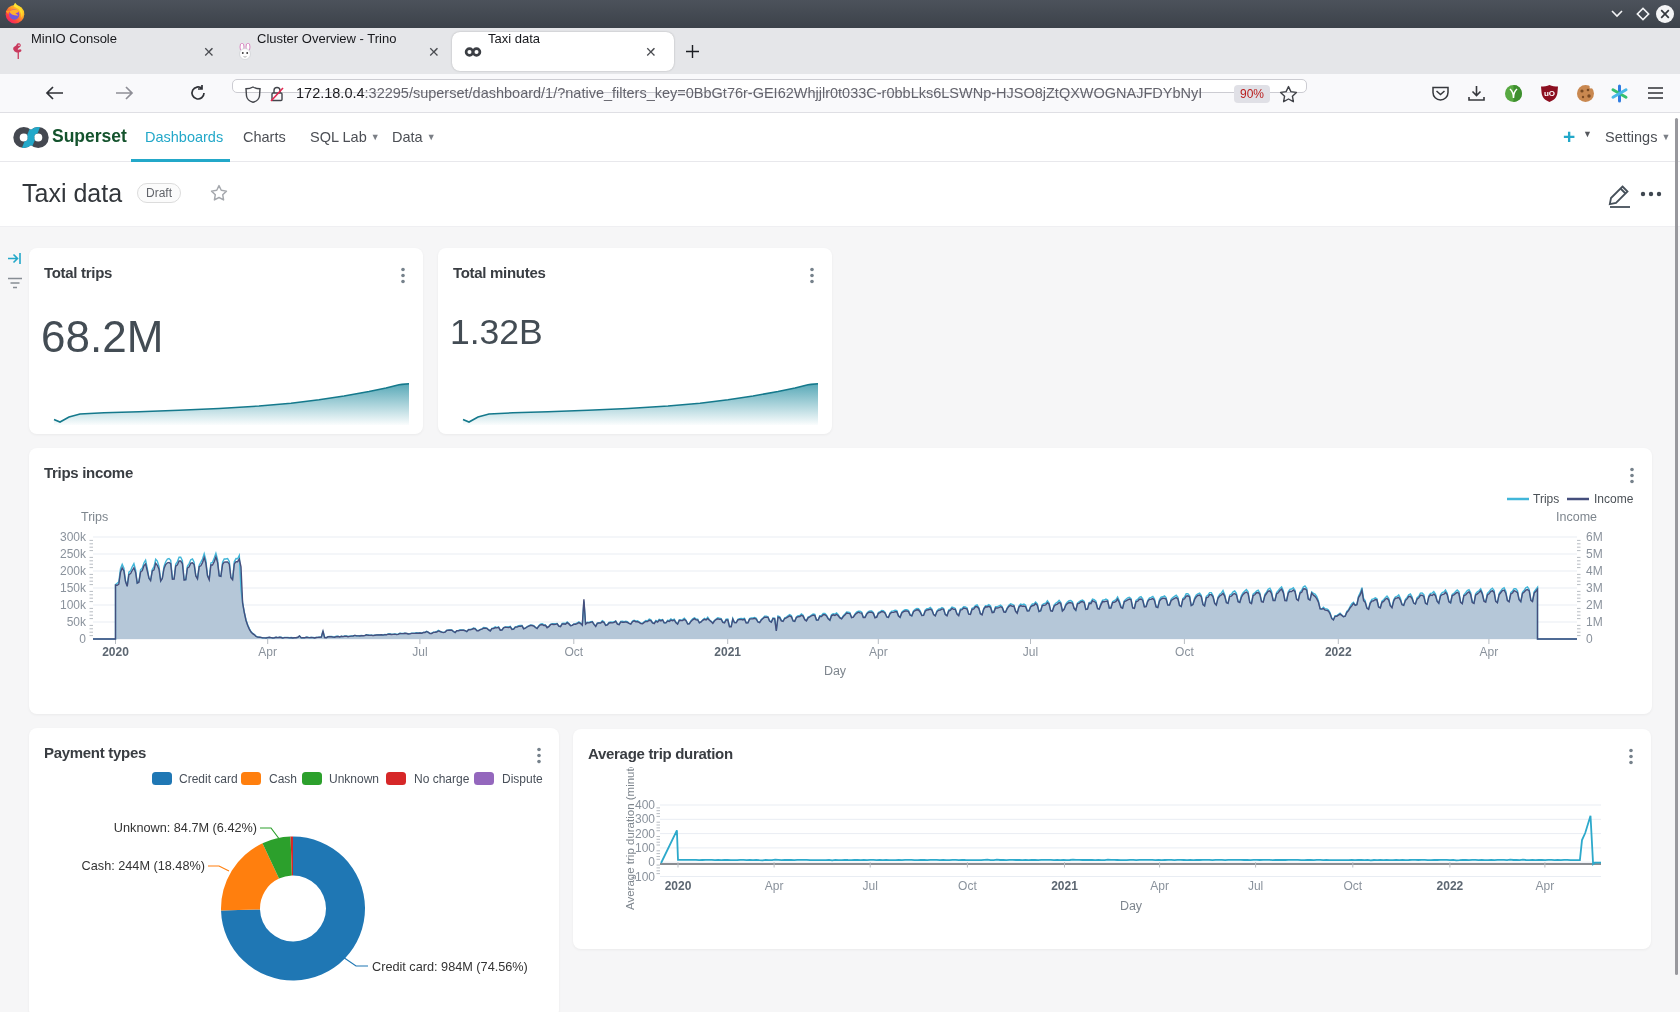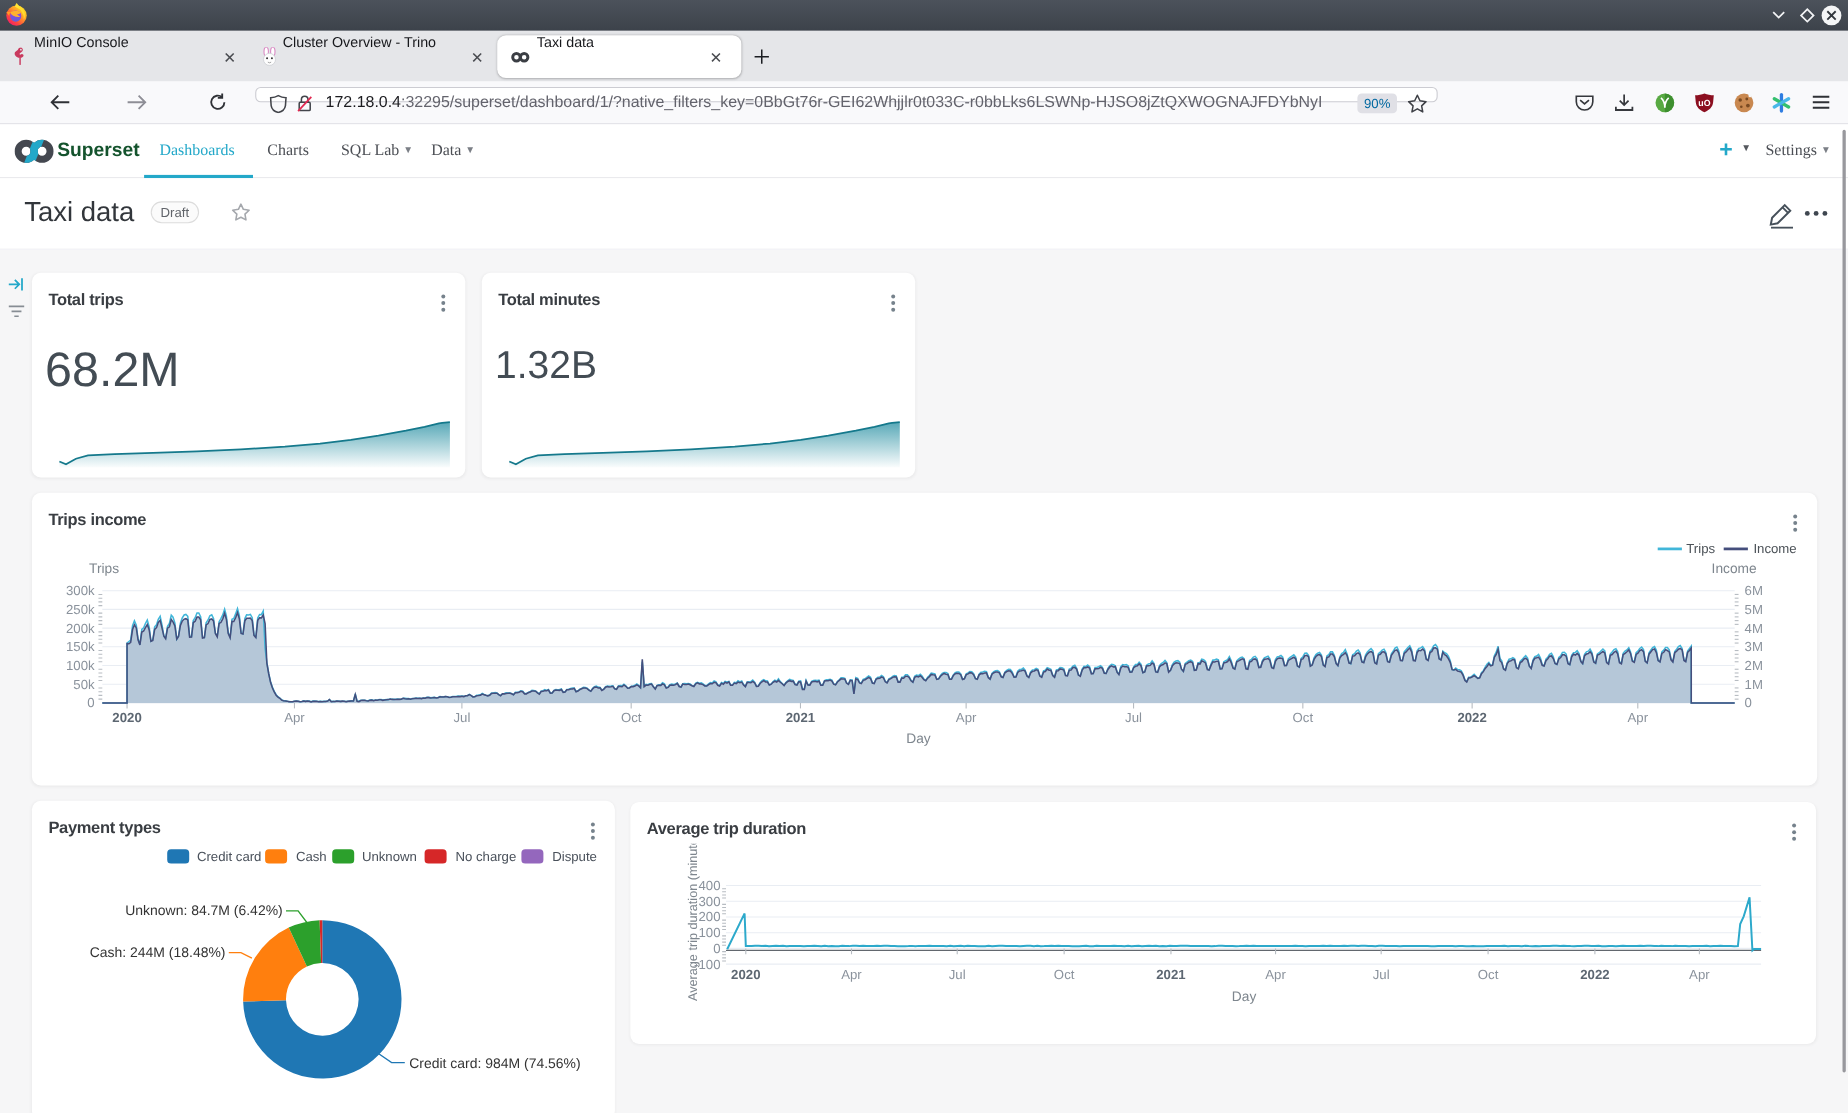--- a/index.html
+++ b/index.html
@@ -6,23 +6,23 @@
 .abs { position:absolute; }
 #titlebar { position:absolute; left:0; top:0; width:1680px; height:28px; background:linear-gradient(#4c525b,#3c424a); }
 #titlebar .t { position:absolute; width:100%; text-align:center; top:6px; font-size:13px; color:#fbfbfe; }
 #tabbar { position:absolute; left:0; top:28px; width:1680px; height:46px; background:#e5e6e9; }
 .tabtxt { position:absolute; top:3px; font-size:13px; color:#17181c; white-space:nowrap; }
 .tabx { position:absolute; top:16px; font-size:14px; color:#4a4c51; }
 #activetab { position:absolute; left:452px; top:3.5px; width:222px; height:39px; background:#fff; border-radius:8px; box-shadow:0 0 2px rgba(0,0,0,.25); }
 #toolbar { position:absolute; left:0; top:74px; width:1680px; height:39px; background:#f9f9fb; border-bottom:1px solid #dfdfe4; }
 #urlbar { position:absolute; left:232px; top:5px; width:1075px; height:14px; background:#fff; border:1px solid #ccccd2; border-radius:5px; }
 #urltext { position:absolute; left:63px; top:5px; font-size:14.5px; color:#63636c; white-space:nowrap; }
-#zoombadge { position:absolute; left:1001px; top:5px; width:36px; height:18px; background:#e0e0e6; border-radius:4px; font-size:12px; color:#0369a1; text-align:center; line-height:18px; }
+#zoombadge { position:absolute; left:1001px; top:5px; width:36px; height:18px; background:#e0e0e6; border-radius:4px; font-size:12px; color:#b91c1c; text-align:center; line-height:18px; }
 #navbar { position:absolute; left:0; top:113px; width:1680px; height:49px; background:#fff; border-bottom:1px solid #e8e8ec; }
-.navitem { position:absolute; top:16px; font-size:14.5px; color:#4c4f55;font-family:Liberation Serif, serif; }
+.navitem { position:absolute; top:16px; font-size:14.5px; color:#4c4f55; }
 #dashheader { position:absolute; left:0; top:162px; width:1680px; height:65px; background:#fff; border-bottom:1px solid #efeff2; }
 #dtitle { position:absolute; left:22px; top:17px; font-size:25px; color:#32363b; letter-spacing:0; }
 #draft { position:absolute; left:137px; top:21px; width:44px; height:20px; border:1px solid #dcdcdc; background:#fbfbfb; border-radius:10px; font-size:12px; color:#61646a; text-align:center; line-height:19px; }
 #content { position:absolute; left:0; top:227px; width:1680px; height:785px; background:#f6f6f7; }
 .card { position:absolute; background:#fff; border-radius:8px; box-shadow:0 1px 3px rgba(0,0,0,0.05); }
 .ctitle { position:absolute; left:15px; top:16px; font-size:15px; letter-spacing:-0.3px; font-weight:bold; color:#393d42; }
 .kebab { position:absolute; top:19px; }
 svg text { font-family:"Liberation Sans",sans-serif; }
 .axlab { font-size:12px; fill:#8a929c; }
 .axyear { font-size:12px; font-weight:bold; fill:#5d6772; }

